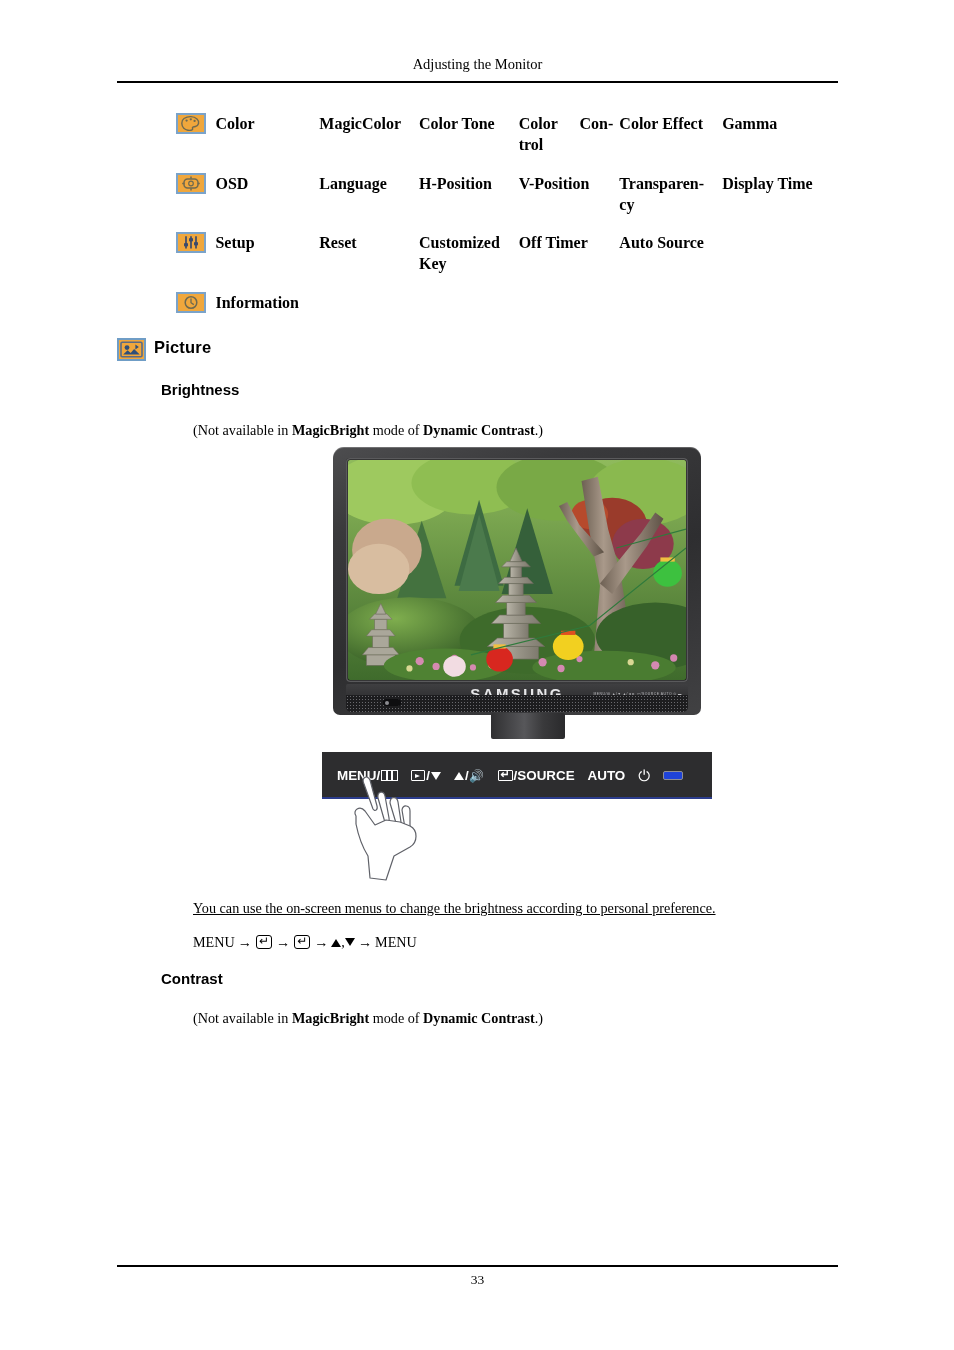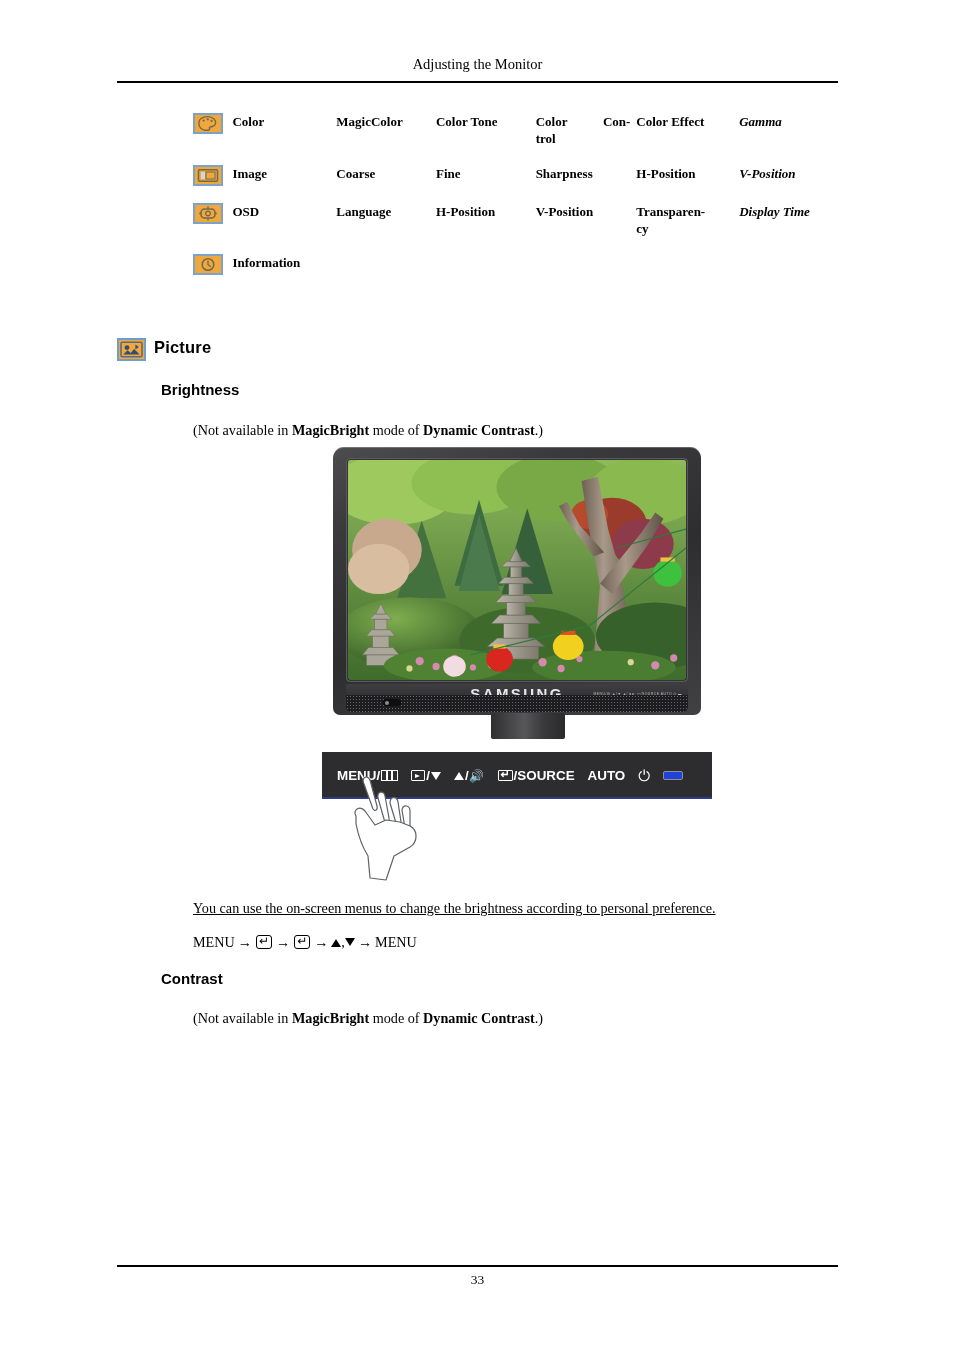--- a/index.html
+++ b/index.html
@@ -37,39 +37,39 @@
   .folio {
     position: absolute;
     left: 117px; top: 1272px; width: 721px;
     text-align: center;
     font-size: 13.5px;
   }
 
   
   .menu-table {
     position: absolute;
-    left: 193px; top: 113px;
+    left: 176px; top: 113px;
     width: 650px;
     border-collapse: collapse;
     font-family: "Liberation Serif", serif;
     font-weight: bold;
-    font-size: 13px;
+    font-size: 16px;
   }
   .menu-table td {
     vertical-align: top;
     padding: 0 6px 17px 0;
     line-height: 1.33;
   }
   .col-icon  { width: 38px; padding-right: 0 !important; }
   .col-name  { width: 100px; }
   .col-a     { width: 96px; }
   .col-b     { width: 96px; }
   .col-c     { width: 97px; }
   .col-d     { width: 99px; }
-  .col-e     { width: 100px; font-style: italic; }
+  .col-e     { width: 100px; }
   .cell-just { text-align: justify; text-align-last: justify; }
 
   
   .mini-icon {
     display: inline-block;
     width: 30px; height: 21px;
     background: #f0a73c;
     border: 2px solid #7ba3c9;
     position: relative;
     vertical-align: -5px;
@@ -309,37 +309,20 @@
         <div class="cell-just">
           <span>Color</span>
           <span>Con-</span>
         </div>
         <div>trol</div>
       </td>
       <td class="col-d">Color Effect</td>
       <td class="col-e">Gamma</td>
     </tr>
 
-    <tr>
-      <td class="col-icon">
-        <span class="mini-icon">
-          <svg width="26" height="17" viewBox="0 0 26 17">
-            <rect x="3.5" y="2.8" width="19" height="11.4" rx="1" fill="none" stroke="#6f6a50" stroke-width="1.5"></rect>
-            <rect x="6" y="5" width="4" height="7" fill="#cfd6de"></rect>
-            <rect x="11" y="5" width="9" height="7" fill="none" stroke="#6f6a50" stroke-width="1"></rect>
-          </svg>
-        </span>
-      </td>
-      <td class="col-name">Image</td>
-      <td class="col-a">Coarse</td>
-      <td class="col-b">Fine</td>
-      <td class="col-c">Sharpness</td>
-      <td class="col-d">H-Position</td>
-      <td class="col-e">V-Position</td>
-    </tr>
 
     <tr>
       <td class="col-icon">
         <span class="mini-icon">
           <svg width="26" height="17" viewBox="0 0 26 17">
             <rect x="6" y="4" width="14" height="9" rx="3.5" fill="none" stroke="#6f6a50" stroke-width="1.5"></rect>
             <path d="M13 1.6v2.2M13 13.2v2.2M4.2 8.5h2.2M19.6 8.5h2.2" stroke="#6f6a50" stroke-width="1.5"></path>
             <circle cx="13" cy="8.5" r="2.3" fill="none" stroke="#6f6a50" stroke-width="1.2"></circle>
           </svg>
         </span>
@@ -348,20 +331,45 @@
       <td class="col-a">Language</td>
       <td class="col-b">H-Position</td>
       <td class="col-c">V-Position</td>
       <td class="col-d">
         <div>Transparen-</div>
         <div>cy</div>
       </td>
       <td class="col-e">Display Time</td>
     </tr>
 
+    <tr>
+      <td class="col-icon">
+        <span class="mini-icon">
+          <svg width="26" height="17" viewBox="0 0 26 17">
+            <g stroke="#3b4a6b" stroke-width="1.7">
+              <path d="M8 2.2v12.4M13 2.2v12.4M18 2.2v12.4"></path>
+            </g>
+            <g fill="#3b4a6b">
+              <rect x="6" y="9" width="4" height="3.4" rx="1"></rect>
+              <rect x="11" y="4" width="4" height="3.4" rx="1"></rect>
+              <rect x="16" y="8" width="4" height="3.4" rx="1"></rect>
+            </g>
+          </svg>
+        </span>
+      </td>
+      <td class="col-name">Setup</td>
+      <td class="col-a">Reset</td>
+      <td class="col-b">
+        <div>Customized</div>
+        <div>Key</div>
+      </td>
+      <td class="col-c">Off Timer</td>
+      <td class="col-d">Auto Source</td>
+      <td class="col-e"></td>
+    </tr>
 
     <tr>
       <td class="col-icon">
         <span class="mini-icon">
           <svg width="26" height="17" viewBox="0 0 26 17">
             <circle cx="13" cy="8.5" r="5.8" fill="none" stroke="#6f6a50" stroke-width="1.5"></circle>
             <path d="M13 4.6v4.1l2.8 1.9" fill="none" stroke="#6f6a50" stroke-width="1.3"></path>
           </svg>
         </span>
       </td>

